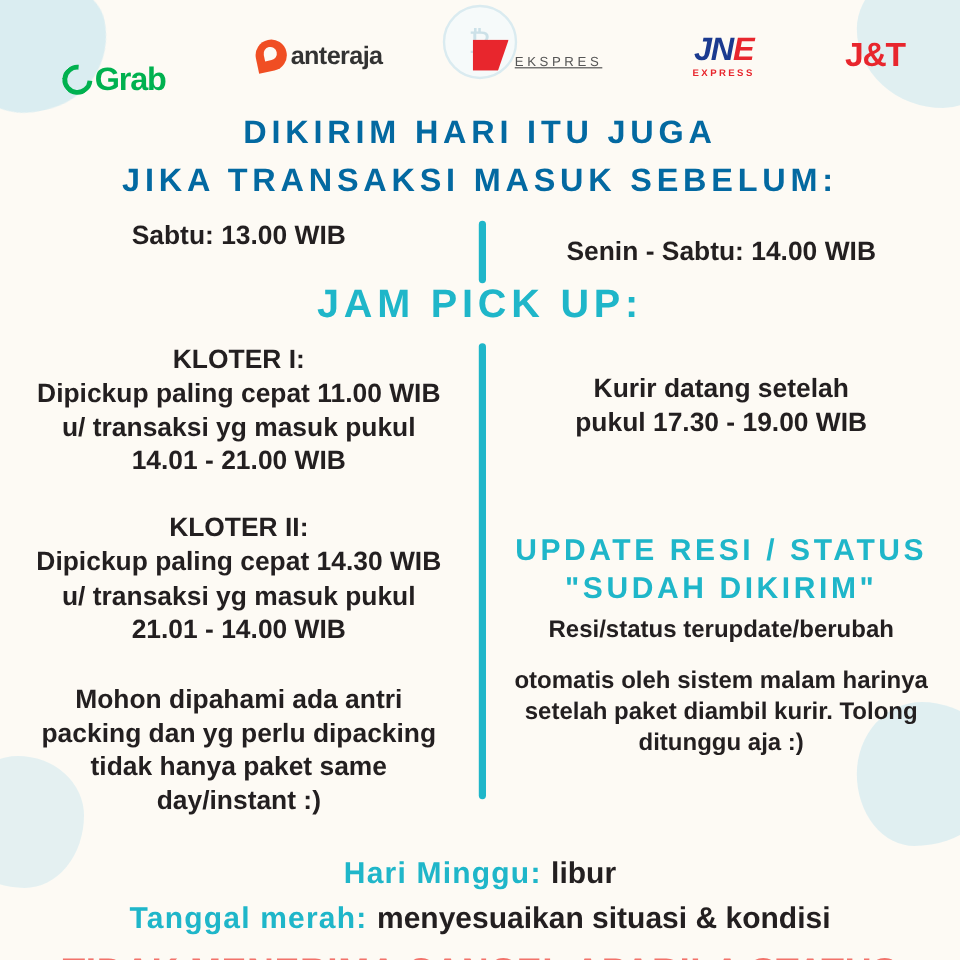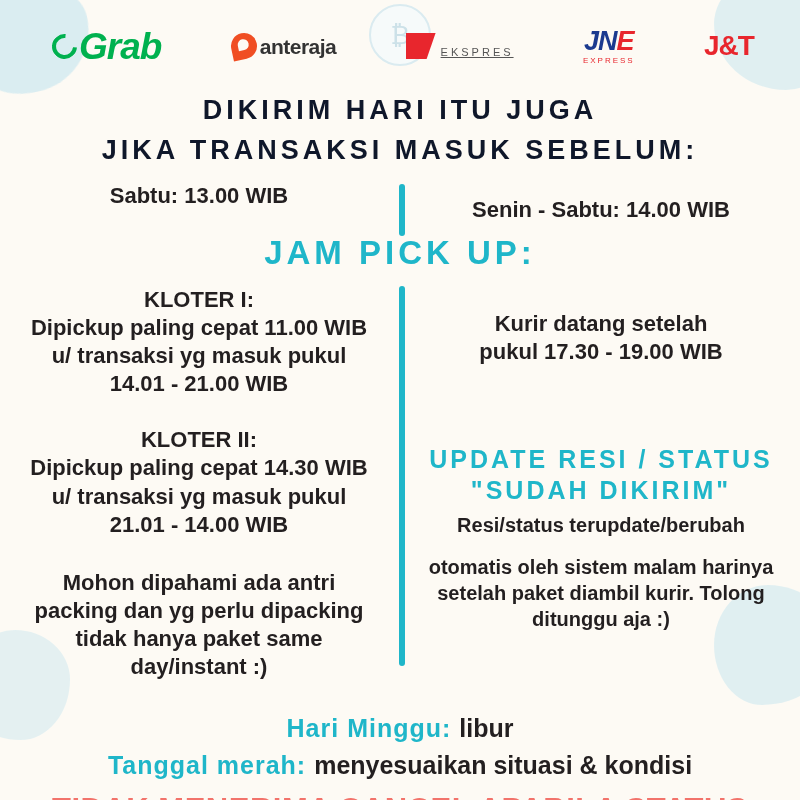--- a/index.html
+++ b/index.html
@@ -61,27 +61,26 @@
     justify-content: space-between;
     padding: 0 46px 0 52px;
     box-sizing: border-box;
   }
   .logo {
     display: flex;
     align-items: center;
     line-height: 1;
   }
   .logo-grab {
-    font-size: 37px;
+    font-size: 27px;
     font-weight: bold;
     color: #00b14f;
     letter-spacing: -1px;
     position: relative;
-    top: 0;
-    font-style: italic;
+    top: 20px;
   }
   .logo-grab .swoosh {
     display: inline-block;
     width: 17px; height: 17px;
     border-radius: 50%;
     border: 4px solid #00b14f;
     border-right-color: transparent;
     margin-right: 2px;
     transform: rotate(-40deg);
     vertical-align: -2px;
@@ -170,21 +169,21 @@
     font-weight: bold;
     color: #1b3a8f;
     font-style: italic;
     letter-spacing: -1px;
   }
   .jne-text .e { color: #e8262d; }
   .jne-sub {
     font-size: 8px;
     letter-spacing: 2px;
     color: #e8262d;
-    font-weight: normal;
+    font-weight: bold;
     margin-top: 2px;
   }
   .logo-jnt {
     font-size: 28px;
     font-weight: bold;
     color: #e8262d;
     letter-spacing: -1px;
   }
 
   .top-badge {
@@ -200,21 +199,21 @@
     font-size: 26px;
     display: flex;
     align-items: center;
     justify-content: center;
     opacity: .75;
   }
 
   
   .head-1, .head-2 {
     text-align: center;
-    color: #0f172a;
+    color: #0369a1;
     font-weight: bold;
     letter-spacing: 4px;
     font-size: 27px;
     line-height: 1.25;
   }
   .head-1 { margin-top: 2px; }
   .head-2 { margin-top: 6px; }
 
   
   .cols {

